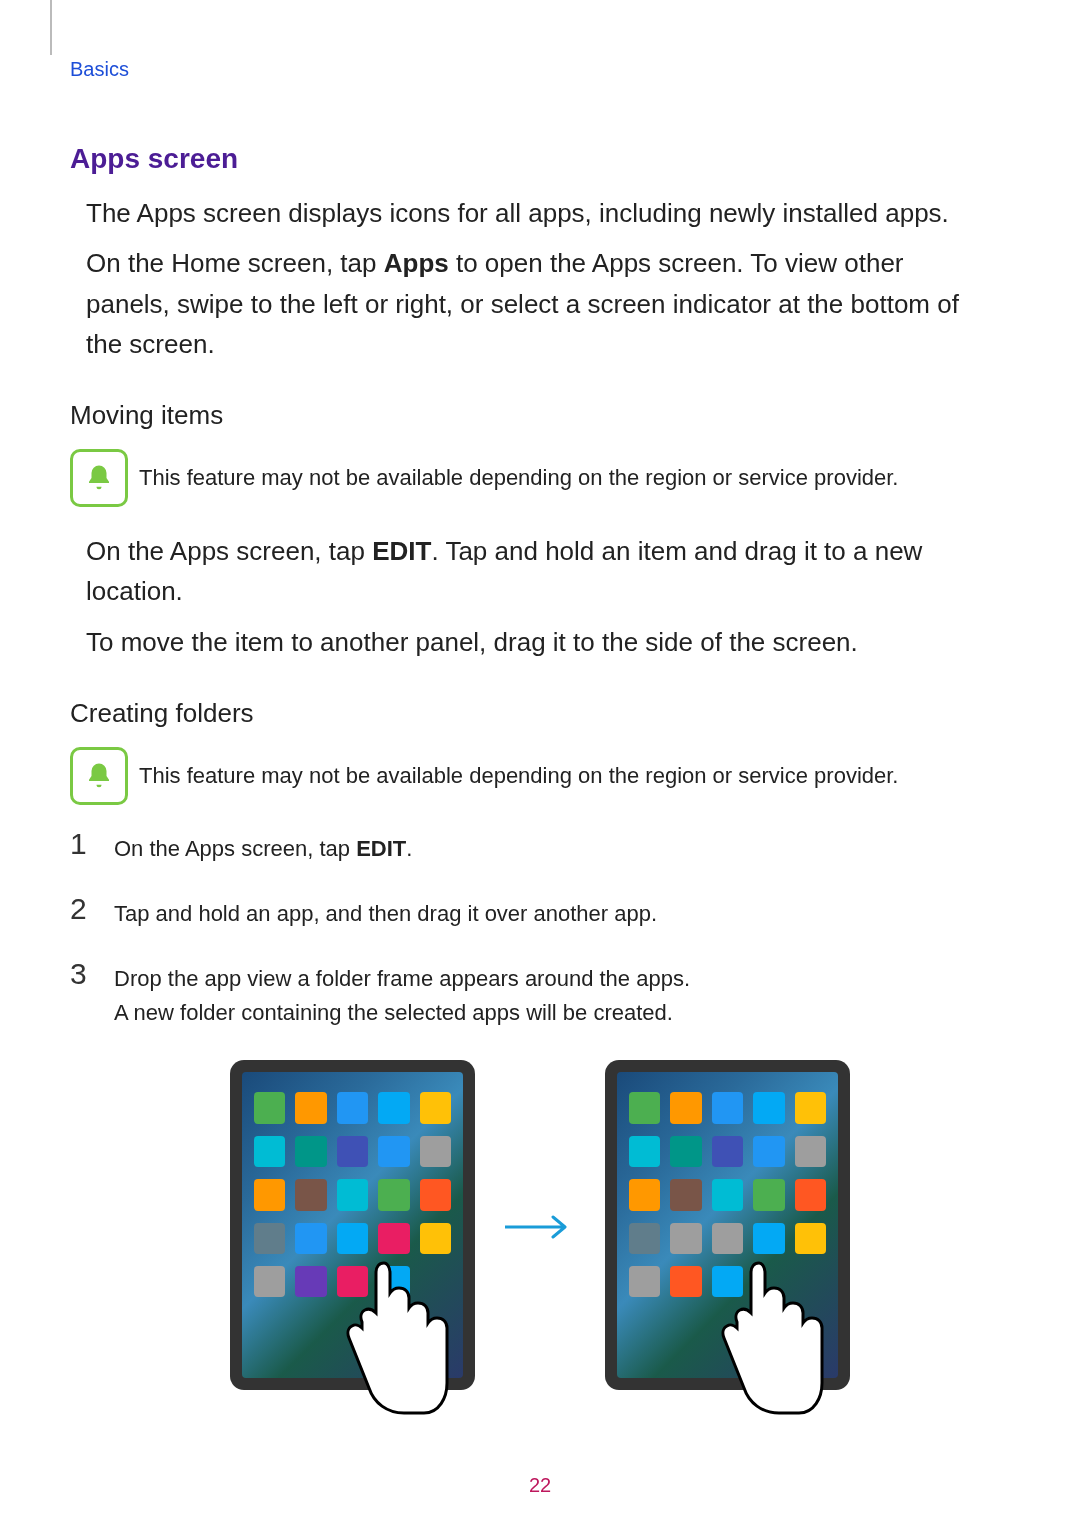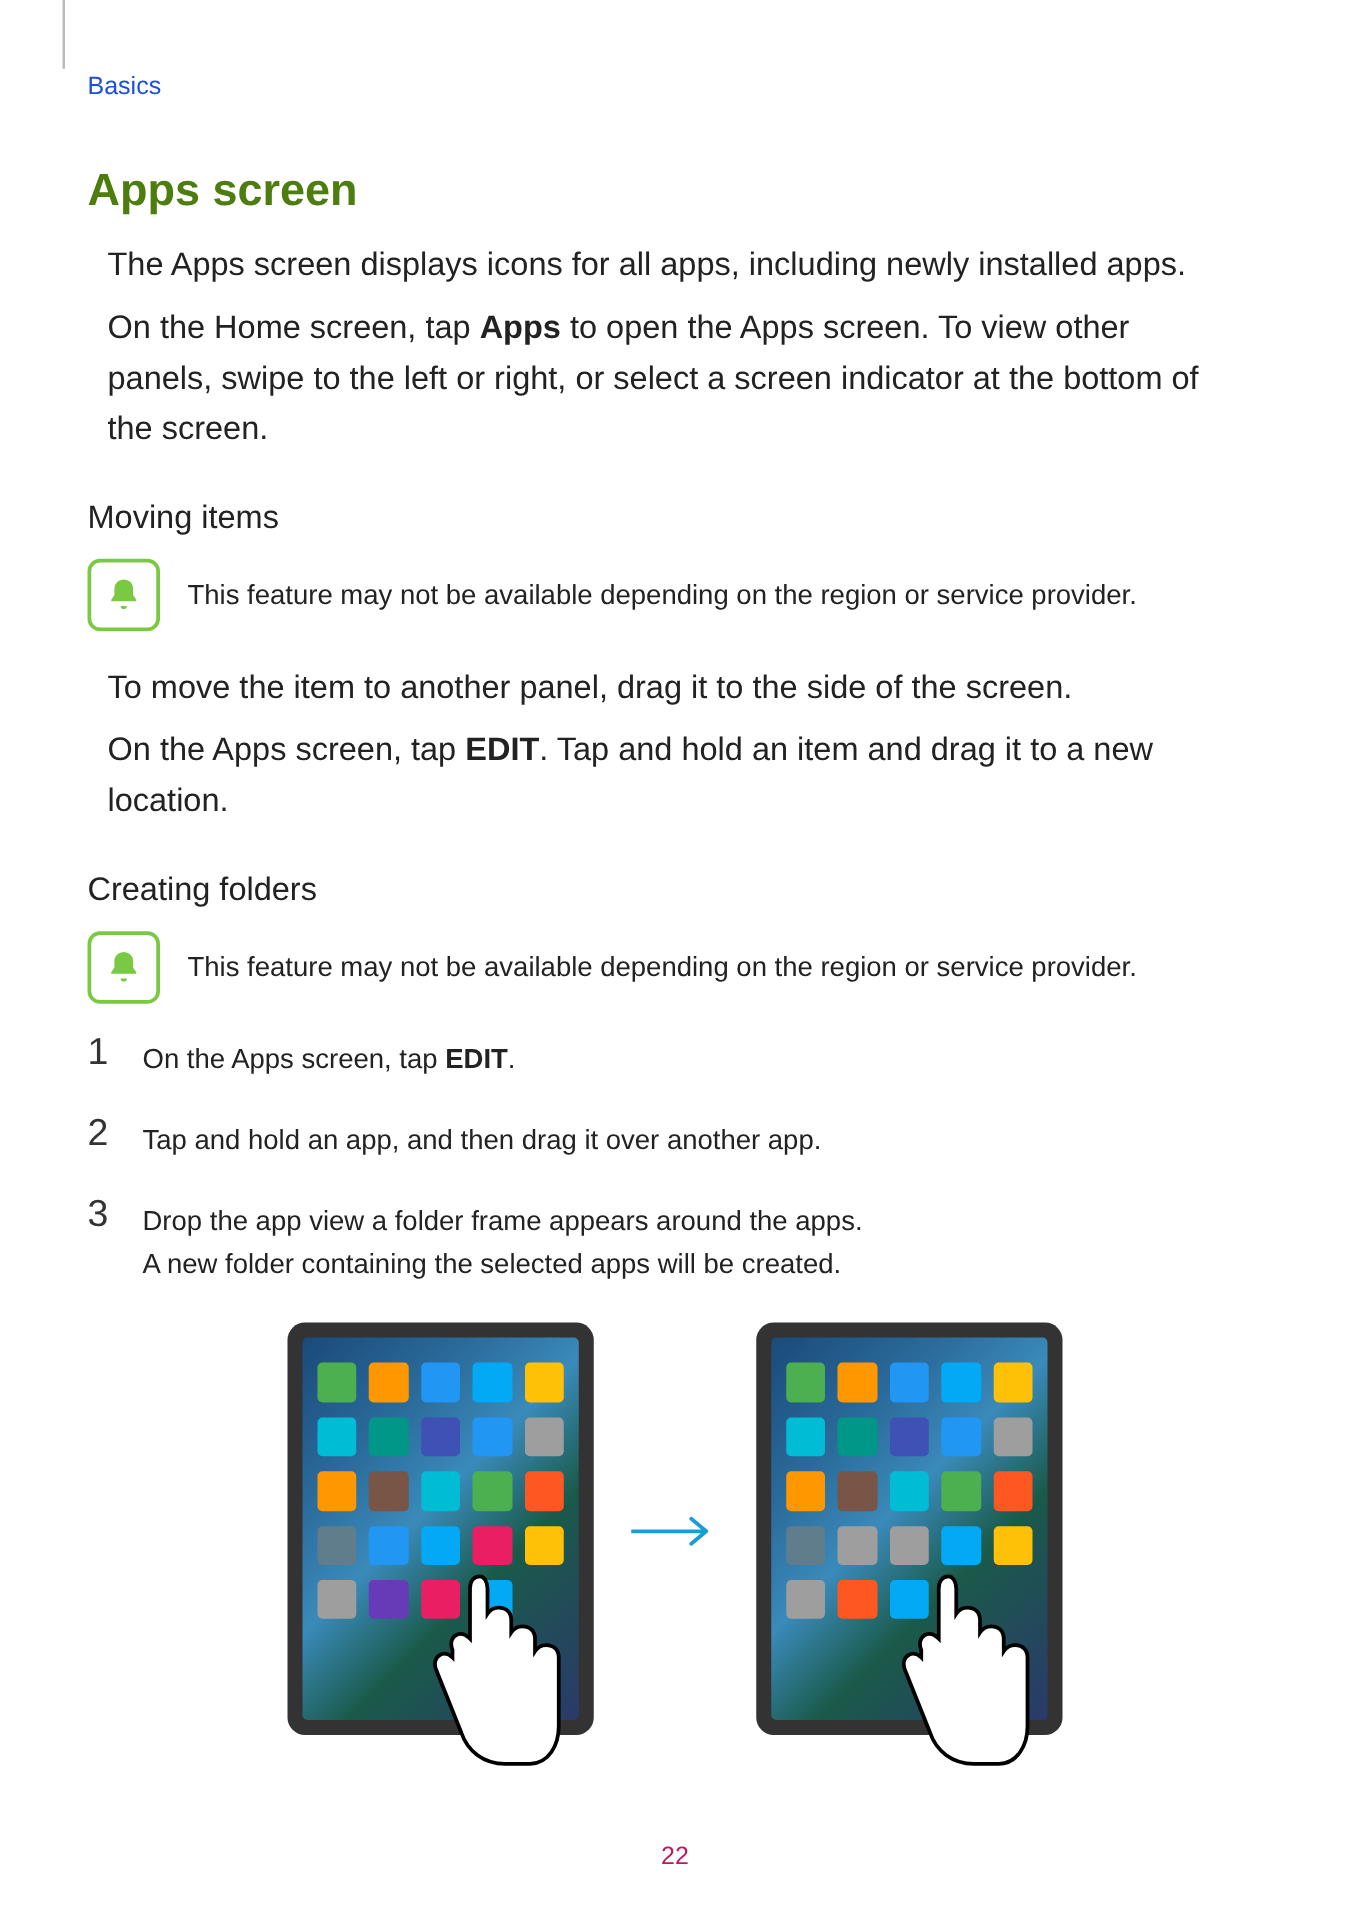--- a/index.html
+++ b/index.html
@@ -25,42 +25,42 @@
     background: #bbb;
   }
   .header {
     font-size: 20px;
     color: #1d4ed8;
     margin-left: 0px;
     padding-top: 28px;
     padding-bottom: 50px;
   }
   h1 {
-    color: #4d7c0f;
+    color: #4c1d95;
     font-weight: 700;
-    font-size: 36px;
-    margin: 0 0 18px 0;
+    font-size: 28px;
+    margin: 12px 0 18px 0;
   }
   h2 {
     font-weight: 400;
     font-size: 26px;
     margin: 36px 0 18px 0;
   }
   p {
     font-size: 26px;
     line-height: 1.55;
     margin: 10px 16px;
   }
   .bold {
     font-weight: 700;
   }
   .note-row {
     display: flex;
     align-items: center;
-    gap: 22px;
+    gap: 11px;
     margin: 16px 0 24px 0;
   }
   .note-icon {
     width: 52px;
     height: 52px;
     border: 3px solid #7ac943;
     border-radius: 10px;
     display: flex;
     align-items: center;
     justify-content: center;
@@ -180,24 +180,24 @@
 
   <div class="note-row">
     <div class="note-icon">
       <svg width="30" height="30" viewBox="0 0 24 24" fill="#7ac943">
           <path d="M12 2a6 6 0 0 0-6 6v4l-2 3v1h16v-1l-2-3V8a6 6 0 0 0-6-6zm-2 17a2 2 0 0 0 4 0h-4z"></path>
         </svg>
     </div>
     <div class="note-text">This feature may not be available depending on the region or service provider.</div>
   </div>
 
-  <p>To move the item to another panel, drag it to the side of the screen.</p>
   <p>
     <span>On the Apps screen, tap </span><span class="bold">EDIT</span><span>. Tap and hold an item and drag it to a new location.</span>
   </p>
+  <p>To move the item to another panel, drag it to the side of the screen.</p>
 
   <h2>Creating folders</h2>
 
   <div class="note-row">
     <div class="note-icon">
       <svg width="30" height="30" viewBox="0 0 24 24" fill="#7ac943">
           <path d="M12 2a6 6 0 0 0-6 6v4l-2 3v1h16v-1l-2-3V8a6 6 0 0 0-6-6zm-2 17a2 2 0 0 0 4 0h-4z"></path>
         </svg>
     </div>
     <div class="note-text">This feature may not be available depending on the region or service provider.</div>

